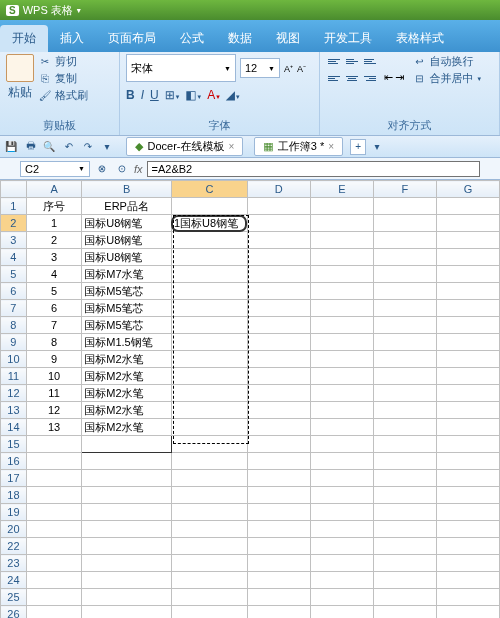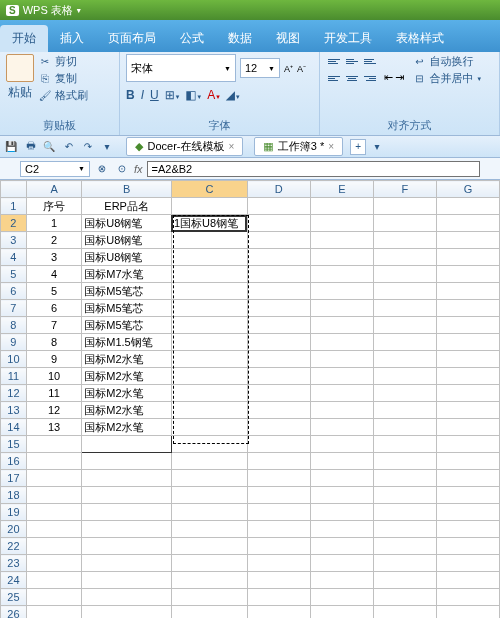--- a/index.html
+++ b/index.html
@@ -49,21 +49,21 @@
 .grid { position: relative; overflow: hidden; height: 444px; }
 table { border-collapse: collapse; table-layout: fixed; }
 th, td { border: 1px solid #c0c0c0; height: 17px; font-size: 11px; padding: 0 2px; overflow: hidden; white-space: nowrap; }
 th { background: linear-gradient(#f8fafc, #e5eef8); color: #2a5a8a; font-weight: normal; text-align: center; }
 th.rowh { width: 26px; }
 .colA { width: 56px; } .colB { width: 90px; } .colC { width: 76px; } .colD, .colE, .colF, .colG { width: 64px; }
 td { background: #fff; text-align: left; }
 .center { text-align: center; }
 .hdr { font-weight: normal; text-align: center; }
 th.sel { background: #f9d38c; }
-tr td.selcell { outline: 2px solid #333; outline-offset: -2px; }
+tr td.selcell { outline: 2px solid #333; outline-offset: -2px; border-radius: 7px; }
 .marquee { position: absolute; border: 1.5px dashed #000; pointer-events: none; }
 </style>
 </head>
 <body>
 
 <div class="titlebar">
   <span class="logo">S</span>
   <span>WPS 表格</span>
   <span class="dd">▾</span>
 </div>

